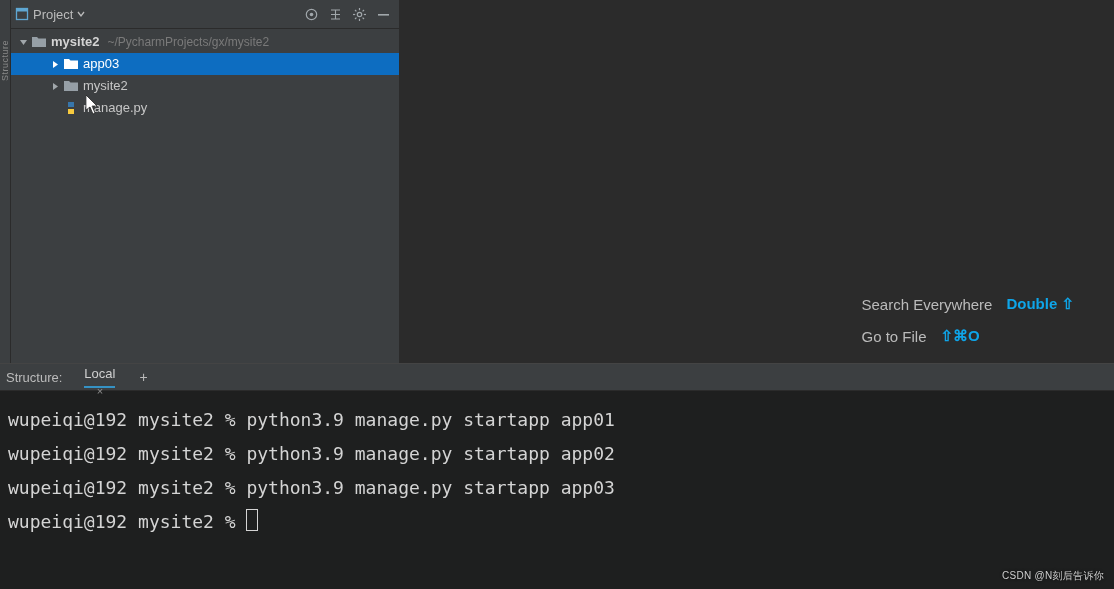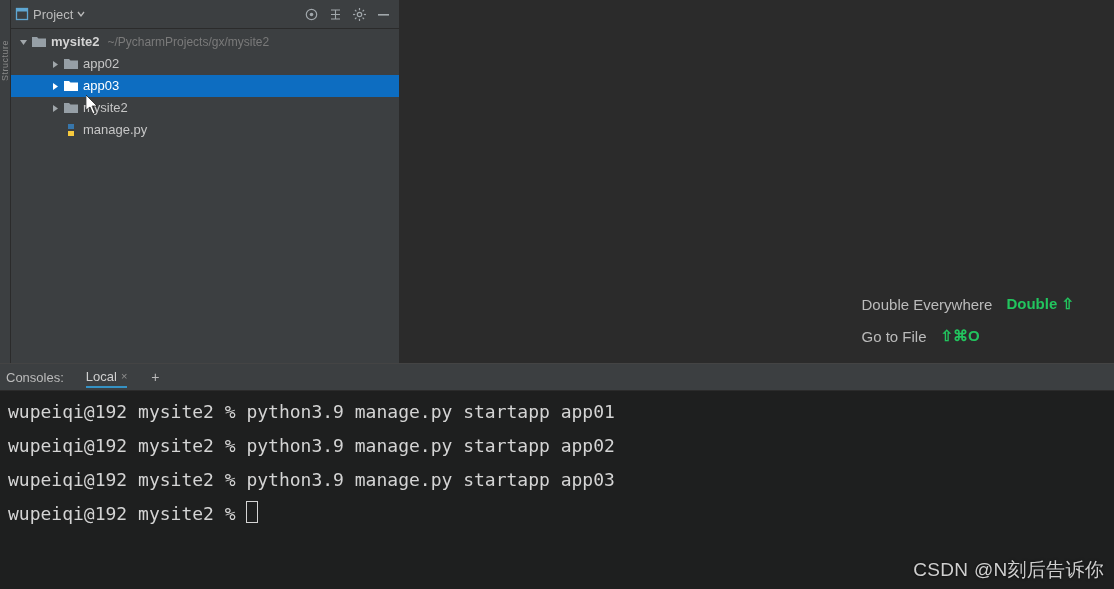--- a/index.html
+++ b/index.html
@@ -142,21 +142,21 @@
     gap: 14px;
     font-size: 15px;
   }
   .hint-line {
     display: flex;
     align-items: center;
     gap: 14px;
   }
   .hint-label { color:#bbbbbb; }
   .hint-shortcut {
-    color:#22c55e;
+    color:#0ea5e9;
     font-weight: 600;
     display:flex;
     align-items:center;
     gap: 4px;
   }
   .terminal-region {
     height: 225px;
     background: #1e1f1f;
     border-top:1px solid #444;
     display:flex;
@@ -174,30 +174,31 @@
   }
   .term-title { color:#bbbbbb; }
   .term-tab {
     display:flex;
     align-items:center;
     gap:4px;
     height:20px;
     border-bottom:2px solid #3592c4;
     color:#d0d0d0;
     cursor:pointer;
+    flex-direction:column;
   }
   .term-tab .close-x { color:#8f8f8f;font-size:11px; }
   .term-add {
     color:#bbbbbb;
     font-size:14px;
     cursor:pointer;
   }
   .terminal-body {
     flex:1 1 auto;
-    padding: 4px 8px;
+    padding: 12px 8px;
     font-family: "Menlo","Consolas","DejaVu Sans Mono",monospace;
     font-size: 18px;
     line-height: 34px;
     color:#d4d4d4;
     white-space: pre;
   }
   .cursor-box {
     display:inline-block;
     width:10px;
     height:20px;
@@ -206,21 +207,21 @@
   }
   .mouse-cursor {
     position:absolute;
     pointer-events:none;
   }
   .watermark {
     position:absolute;
     bottom:6px;
     right:10px;
     color:#cfcfcf;
-    font-size:19px;
+    font-size:10px;
     text-shadow: 0 0 3px rgba(0,0,0,.7);
     letter-spacing:.3px;
     pointer-events:none;
   }
 </style>
 </head>
 <body>
 
 <div class="main">
 
@@ -292,33 +293,20 @@
           <span class="node-icon">
             <svg width="14" height="12" viewBox="0 0 14 12">
                 <path d="M0 1 h5 l1.5 1.5 H14 V11 H0 Z" fill="#969fa6"></path>
               </svg>
           </span>
           <span class="label bold">mysite2</span>
           <span class="path">~/PycharmProjects/gx/mysite2</span>
         </div>
 
         <div id="tree-children">
-            <div class="tree-row indent-2">
-              <span class="chevron">
-                <svg width="9" height="9" viewBox="0 0 9 9">
-                  <path d="M2 1 L7 4.5 L2 8 Z" fill="currentColor"></path>
-                </svg>
-              </span>
-              <span class="node-icon">
-                <svg width="14" height="12" viewBox="0 0 14 12">
-                  <path d="M0 1 h5 l1.5 1.5 H14 V11 H0 Z" fill="#969fa6"></path>
-                </svg>
-              </span>
-              <span class="label">app02</span>
-            </div>
             <div class="tree-row indent-2 selected">
               <span class="chevron">
                 <svg width="9" height="9" viewBox="0 0 9 9">
                   <path d="M2 1 L7 4.5 L2 8 Z" fill="currentColor"></path>
                 </svg>
               </span>
               <span class="node-icon">
                 <svg width="14" height="12" viewBox="0 0 14 12">
                   <path d="M0 1 h5 l1.5 1.5 H14 V11 H0 Z" fill="#ffffff"></path>
                 </svg>
@@ -350,35 +338,35 @@
             </div>
           </div>
 
 
       </div>
     </div>
 
     <div class="editor-region">
       <div class="hints">
         <div class="hint-line">
-          <span class="hint-label">Double Everywhere</span>
+          <span class="hint-label">Search Everywhere</span>
           <span class="hint-shortcut">Double ⇧</span>
         </div>
         <div class="hint-line">
           <span class="hint-label">Go to File</span>
           <span class="hint-shortcut">⇧⌘O</span>
         </div>
       </div>
     </div>
 
   </div>
 
   <div class="terminal-region">
     <div class="terminal-tabs">
-      <span class="term-title">Consoles:</span>
+      <span class="term-title">Structure:</span>
       <span style="width:6px"></span>
       <div class="term-tab">
         <span>Local</span>
         <span class="close-x">×</span>
       </div>
       <span style="width:8px"></span>
       <span class="term-add">+</span>
     </div>
     <div class="terminal-body" id="terminal-body">wupeiqi@192 mysite2 % python3.9 manage.py startapp app01
 wupeiqi@192 mysite2 % python3.9 manage.py startapp app02

